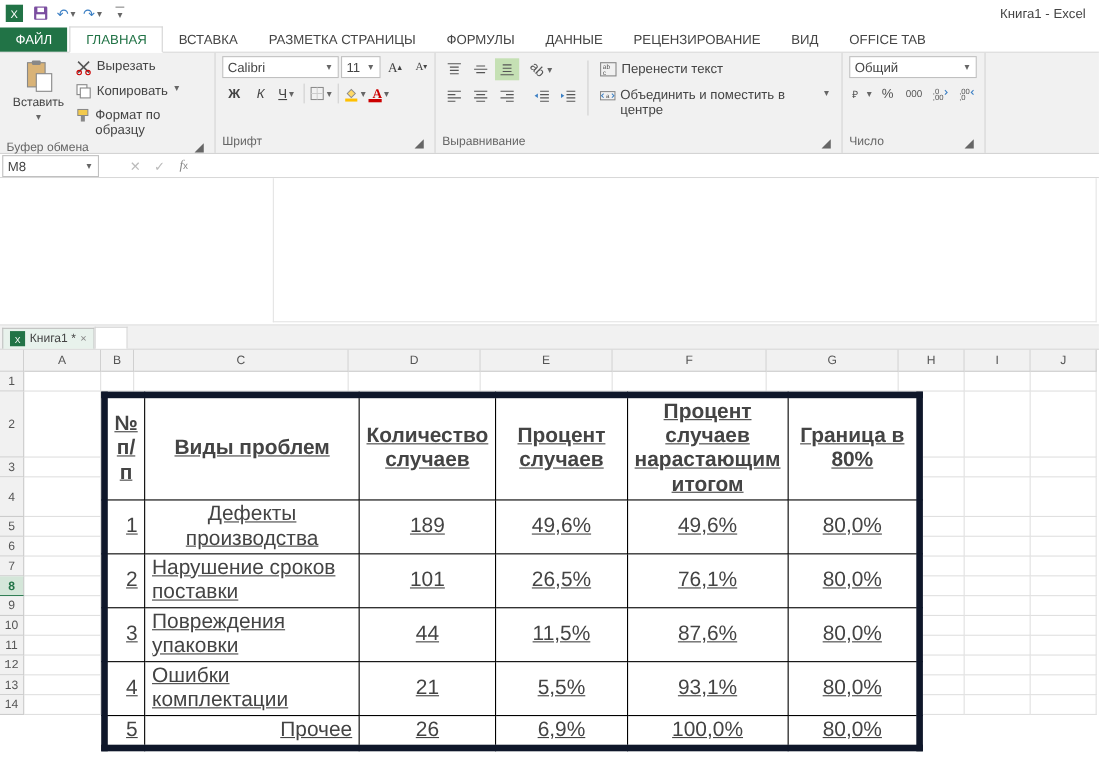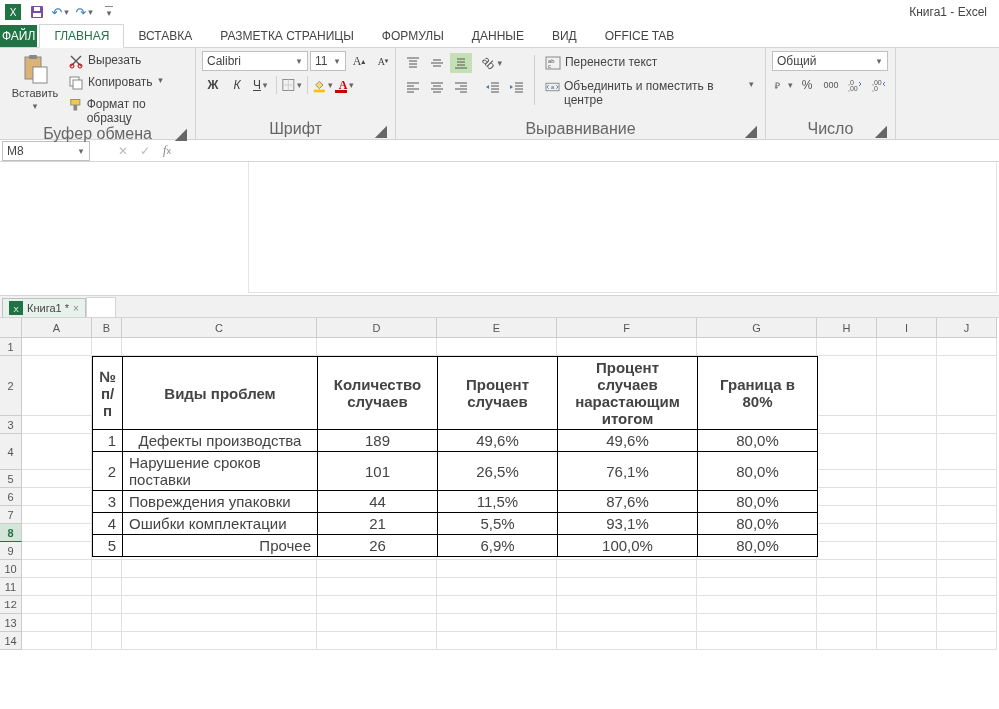--- a/index.html
+++ b/index.html
@@ -6,29 +6,29 @@
 body { width:999px; height:709px; background:#fff; overflow:hidden; font-size:12px; color:#444; }
 
 
 .titlebar { height:24px; background:#fff; display:flex; align-items:center; }
 .titlebar .qat { display:flex; align-items:center; gap:2px; padding-left:2px; }
 .qat-item { width:22px; height:20px; display:flex; align-items:center; justify-content:center; }
 .titlebar .title { margin-left:auto; margin-right:12px; font-size:12px; color:#444; }
 
 
 .ribbon-tabs { height:24px; display:flex; align-items:flex-end; border-bottom:1px solid #d4d4d4; font-size:12px; }
-.tab-file { background:#217346; color:#fff; padding:4px 2px; cursor:pointer; margin-right:2px; }
+.tab-file { background:#217346; color:#fff; padding:4px 14px; cursor:pointer; margin-right:2px; }
 .tab { padding:4px 14px; color:#444; cursor:pointer; }
 .tab.active { color:#217346; background:#fff; border:1px solid #d4d4d4; border-bottom:1px solid #fff; margin-bottom:-1px; }
 
 
 .ribbon { height:92px; background:#f1f1f1; border-bottom:1px solid #d4d4d4; display:flex; }
 .group { border-right:1px solid #d4d4d4; display:flex; flex-direction:column; padding:3px 6px 1px; position:relative; }
 .group-body { flex:1; display:flex; align-items:flex-start; }
-.group-label { text-align:center; font-size:16px; color:#666; height:16px; line-height:14px; position:relative; }
+.group-label { font-size:11px; color:#666; height:16px; line-height:14px; position:relative; }
 .dlaunch { position:absolute; right:2px; bottom:1px; width:12px; height:12px; display:flex; align-items:center; justify-content:center; cursor:pointer; }
 .btn { display:flex; align-items:flex-start; gap:4px; padding:2px 4px; cursor:pointer; font-size:12px; color:#444; }
 .vbtn { display:flex; flex-direction:column; align-items:center; justify-content:flex-start; gap:2px; padding:2px 6px; cursor:pointer; text-align:center; font-size:11px; color:#444; width:58px; }
 .icon16 { width:16px; height:16px; }
 .drop { width:8px; text-align:center; color:#666; font-size:9px; }
 .col { display:flex; flex-direction:column; gap:0px; }
 .row { display:flex; align-items:center; gap:2px; }
 .combo { height:20px; border:1px solid #c0c0c0; background:#fff; display:flex; align-items:center; padding:0 4px; font-size:12px; }
 .combo .drop { margin-left:auto; }
 .tb { width:22px; height:20px; display:flex; align-items:center; justify-content:center; cursor:pointer; }
@@ -55,21 +55,21 @@
 .grid { display:flex; }
 .corner { width:22px; height:20px; background:#f1f1f1; border-right:1px solid #ccc; border-bottom:1px solid #ccc; }
 .colheads { display:flex; }
 .colhead { height:20px; background:#f1f1f1; border-right:1px solid #ccc; border-bottom:1px solid #ccc; text-align:center; font-size:11px; color:#555; line-height:20px; }
 .rowhead { width:22px; background:#f1f1f1; border-right:1px solid #ccc; border-bottom:1px solid #ccc; text-align:center; font-size:11px; color:#555; display:flex; align-items:center; justify-content:center; }
 .rowhead.sel { background:#d4e6d9; color:#217346; font-weight:bold; border-bottom-color:#217346; }
 .row-body { display:flex; }
 .cell { border-right:1px solid #e0e0e0; border-bottom:1px solid #e0e0e0; font-size:13px; color:#000; display:flex; align-items:center; padding:0 4px; overflow:hidden; }
 
 
-.datatable { position:absolute; left:113px; top:378px; border:1px solid #0f172a; font-size:15px; }
+.datatable { position:absolute; left:113px; top:378px; border:6px solid #0f172a; font-size:19px;text-decoration:underline; }
 .datatable td, .datatable th { border:1px solid #000; padding:2px 6px; vertical-align:middle; }
 .datatable th { font-weight:bold; text-align:center; }
 .hdr { height:60px; }
 .num { text-align:center; }
 .numr { text-align:right; padding-right:4px; }
 </style>
 </head>
 <body>
 
 <div class="titlebar">
@@ -102,20 +102,21 @@
   <div class="title">Книга1 - Excel</div>
 </div>
 
 <div class="ribbon-tabs">
   <div class="tab-file">ФАЙЛ</div>
   <div class="tab active">ГЛАВНАЯ</div>
   <div class="tab">ВСТАВКА</div>
   <div class="tab">РАЗМЕТКА СТРАНИЦЫ</div>
   <div class="tab">ФОРМУЛЫ</div>
   <div class="tab">ДАННЫЕ</div>
+  <div class="tab">РЕЦЕНЗИРОВАНИЕ</div>
   <div class="tab">ВИД</div>
   <div class="tab">OFFICE TAB</div>
 </div>
 
 <div class="ribbon">
 
   <div class="group" style="width:196px">
     <div class="group-body">
       <div class="vbtn">
         <svg class="big-icon" viewBox="0 0 32 32">

